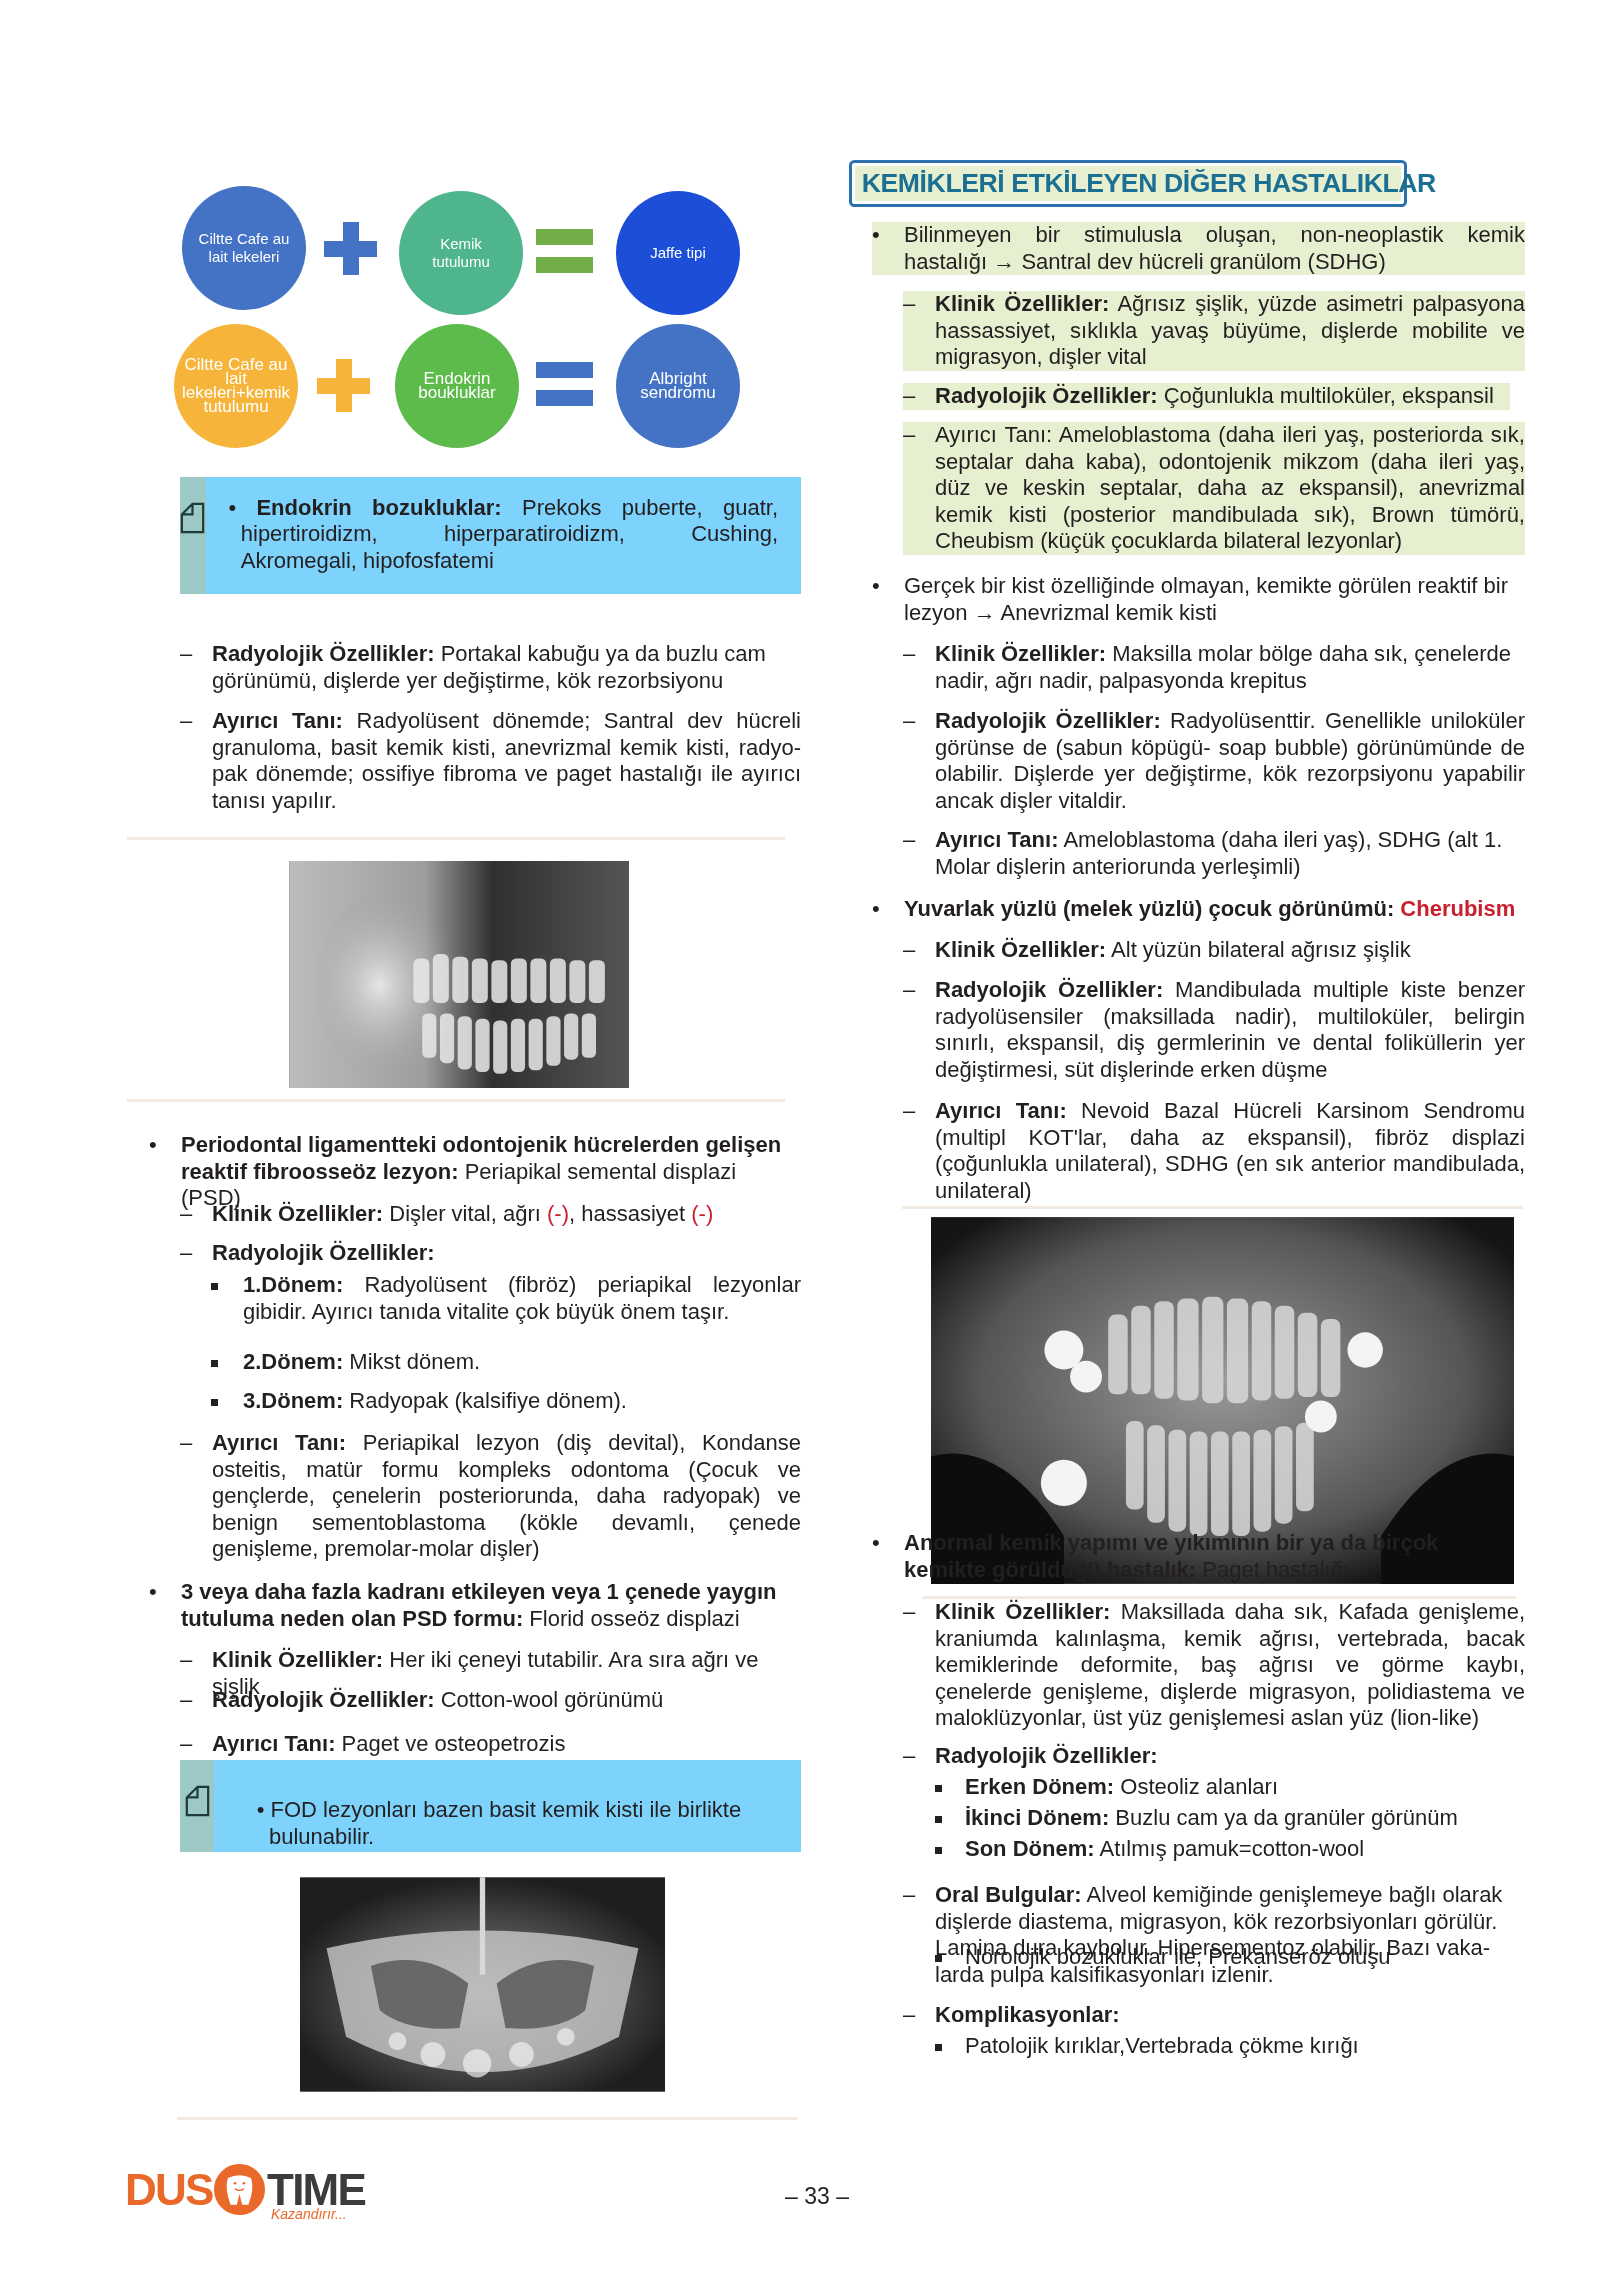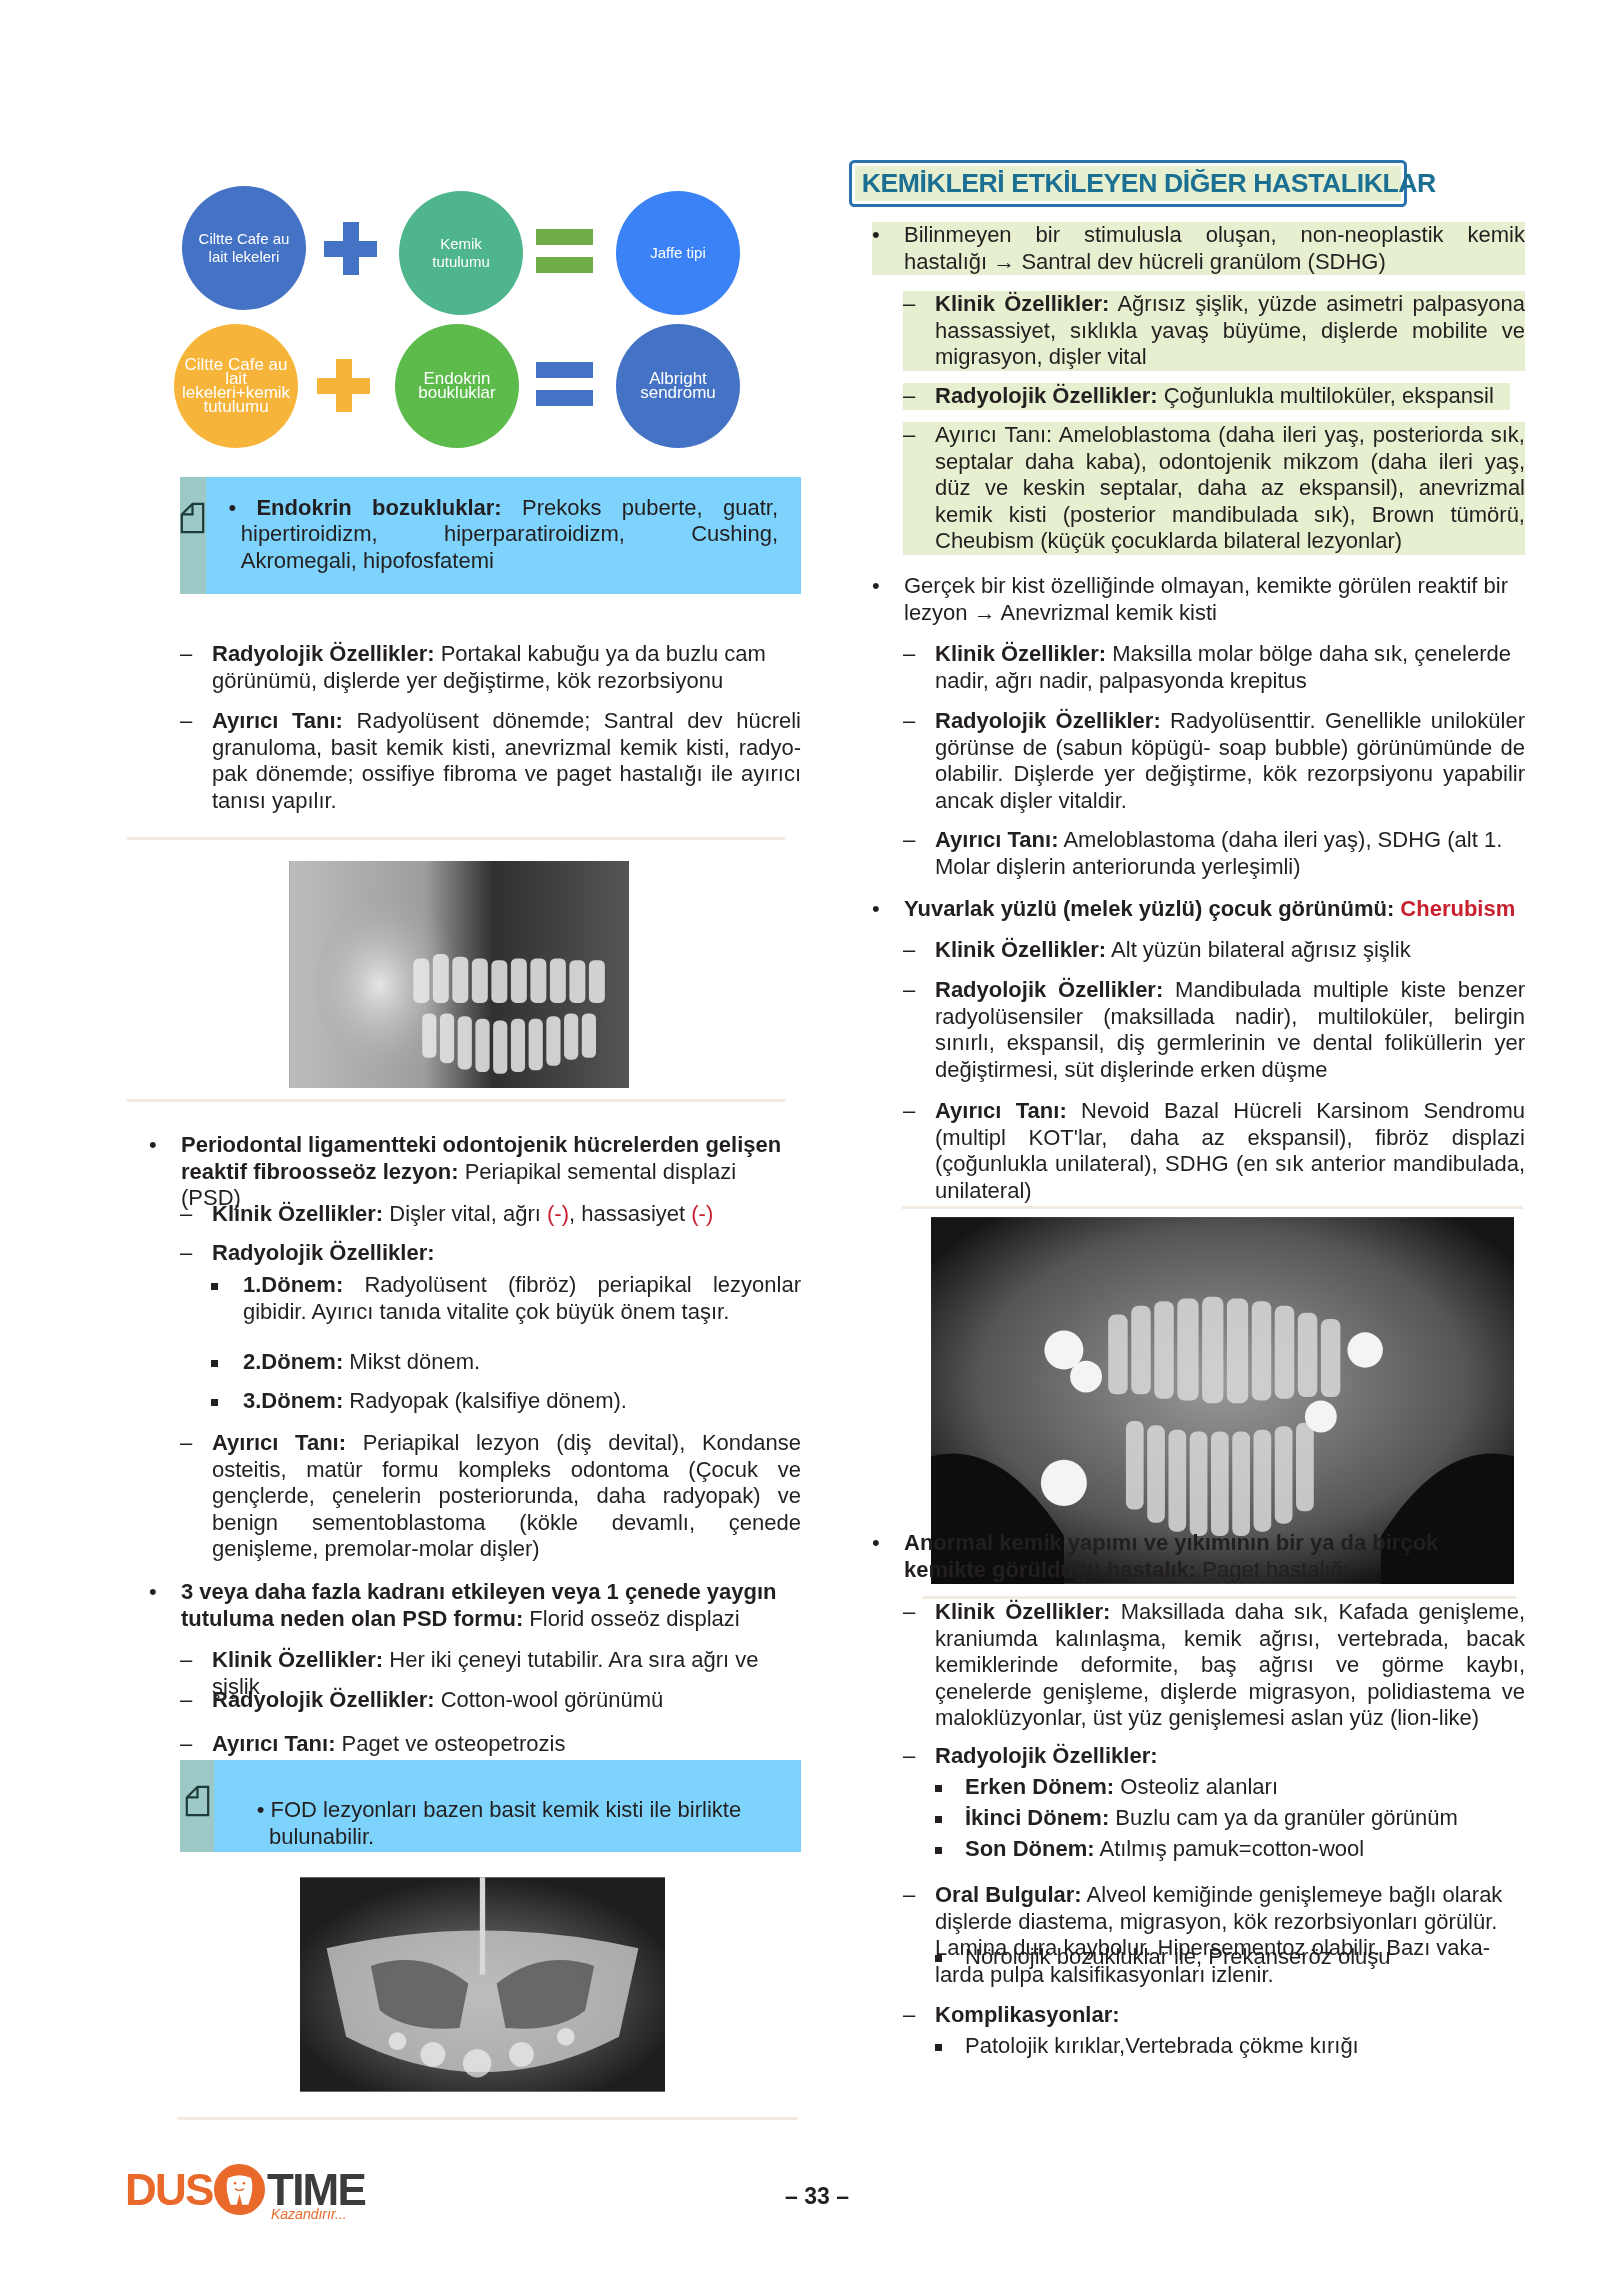--- a/index.html
+++ b/index.html
@@ -44,35 +44,35 @@
   .title-inner { background: #e6efcf; height: 100%; display: flex; align-items: center; padding-left: 7px; color: #1b6f93; font-weight: bold; font-size: 26.6px; letter-spacing: -0.4px; white-space: nowrap; }
 
   
   .xray { position: absolute; overflow: hidden; }
   
   .logo { position: absolute; left: 125px; top: 2163px; height: 53px; display: flex; align-items: center; }
   .logo-dus { color: #e8692a; font-weight: bold; font-size: 44px; letter-spacing: -1.8px; }
   .logo-time { color: #3c3c3c; font-weight: bold; font-size: 44px; letter-spacing: -1.8px; }
   .logo-tooth { width: 51px; height: 51px; border-radius: 50%; border: 5.3px solid #e8692a; background: #e8692a; position: relative; margin: 0 1.8px; }
   .logo-tagline { position: absolute; left: 146px; top: 43px; color: #e8692a; font-size: 14px; font-style: italic; }
-  .page-no { position: absolute; left: 785px; top: 2183px; font-size: 23px; color: #231f20; font-weight: bold; }
+  .page-no { position: absolute; left: 785px; top: 2183px; font-size: 23px; color: #231f20; }
 </style>
 </head>
 <body>
 
 <div>
   <div class="circle" style="left:182px; top:186px; background:#4472c4;">
       <span>Ciltte Cafe au lait lekeleri</span>
     </div>
   <div class="op-plus" style="left:324px; top:222px; color:#4472c4;"></div>
   <div class="circle" style="left:399px; top:191px; background:#4fb58c;">
       <span>Kemik tutulumu</span>
     </div>
   <div class="op-eq" style="left:536px; top:229px; color:#70ad47;"></div>
-  <div class="circle" style="left:616px; top:191px; background:#3b82f6;">
+  <div class="circle" style="left:616px; top:191px; background:#1d4ed8;">
       <span>Jaffe tipi</span>
     </div>
 
   <div class="circle c-small" style="left:174px; top:324px; background:#f6b53a;">
       <span>Ciltte Cafe au lait lekeleri+kemik tutulumu</span>
     </div>
   <div class="op-plus" style="left:317px; top:359px; color:#f6b53a;"></div>
   <div class="circle c-small" style="left:395px; top:324px; background:#5dbb4c;">
       <span>Endokrin boukluklar</span>
     </div>

